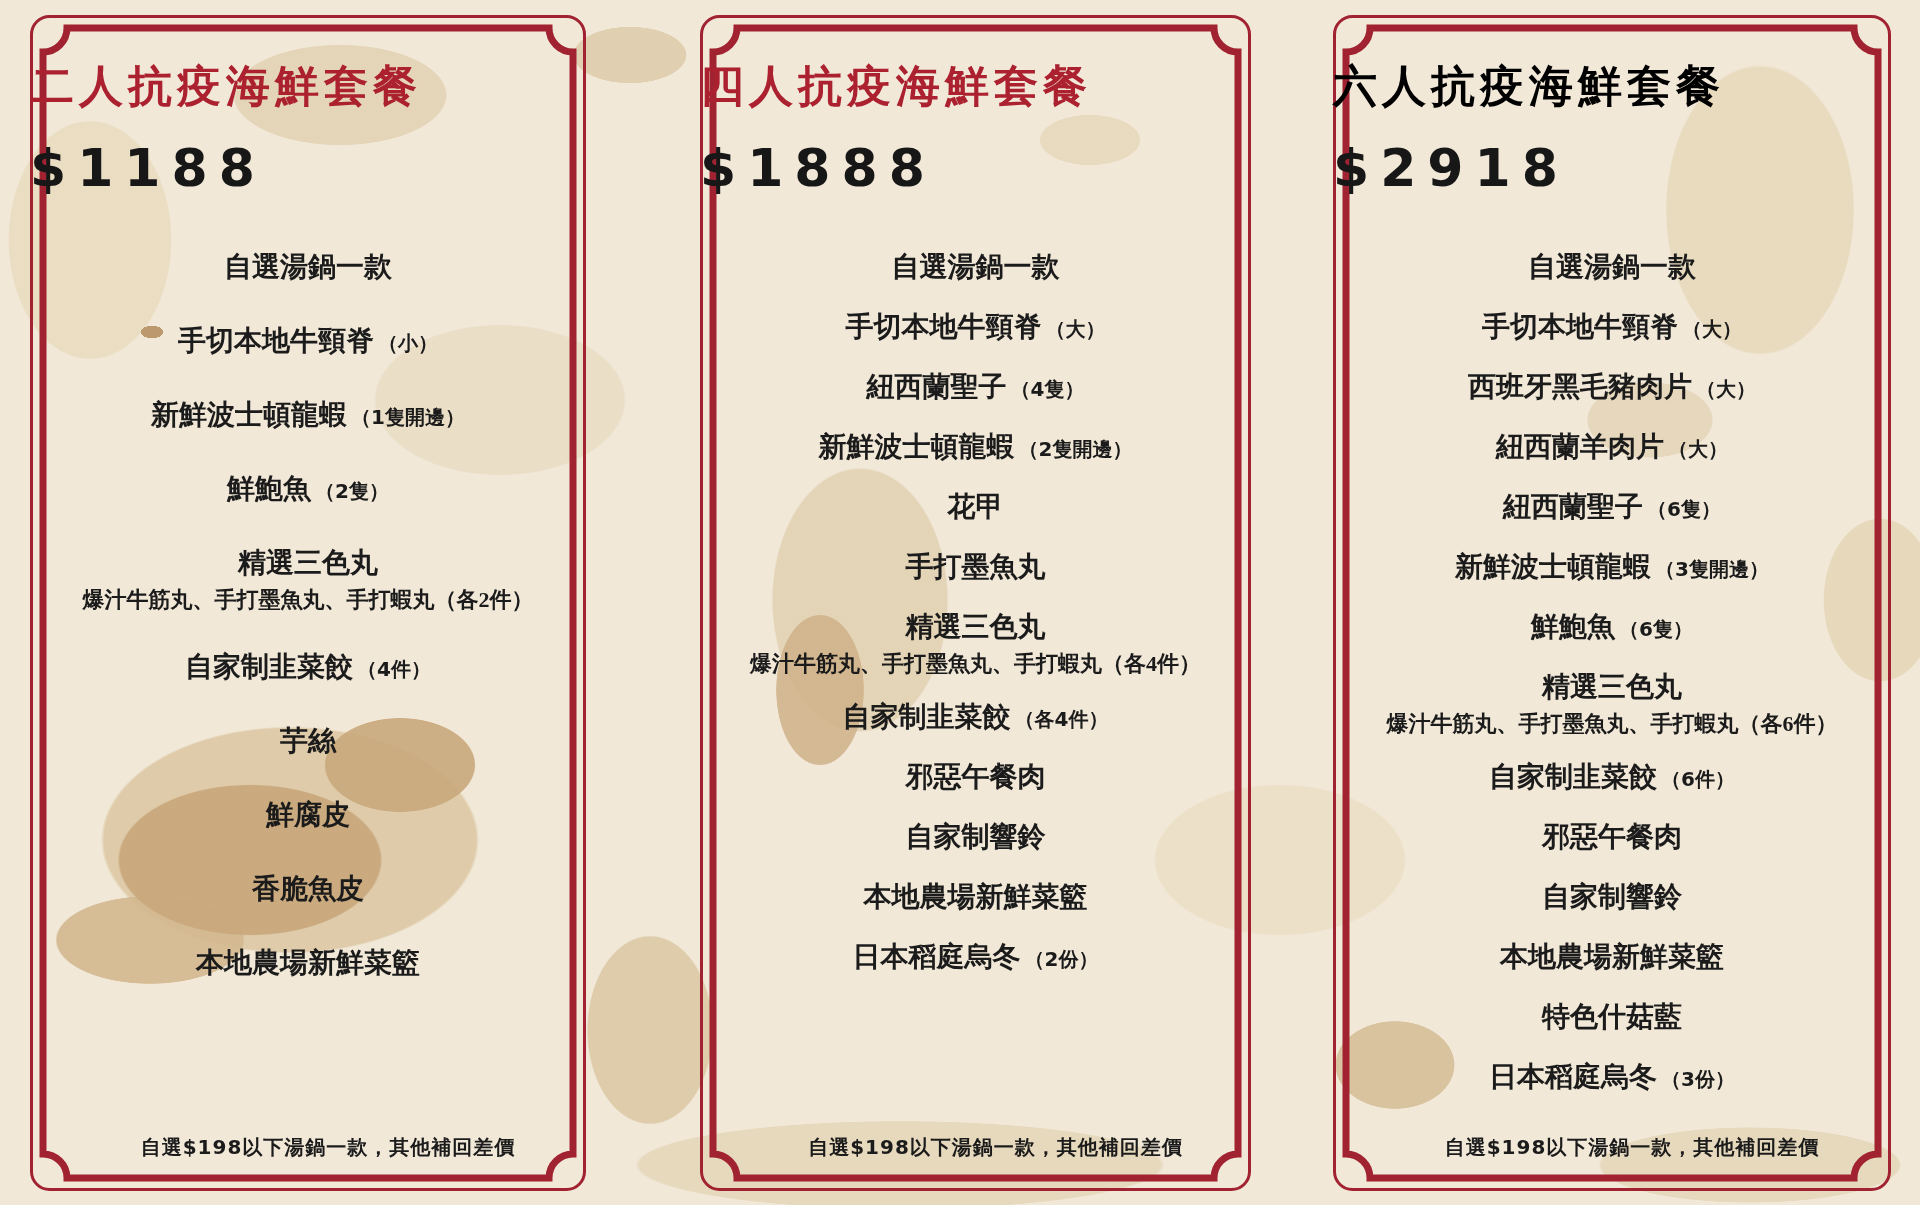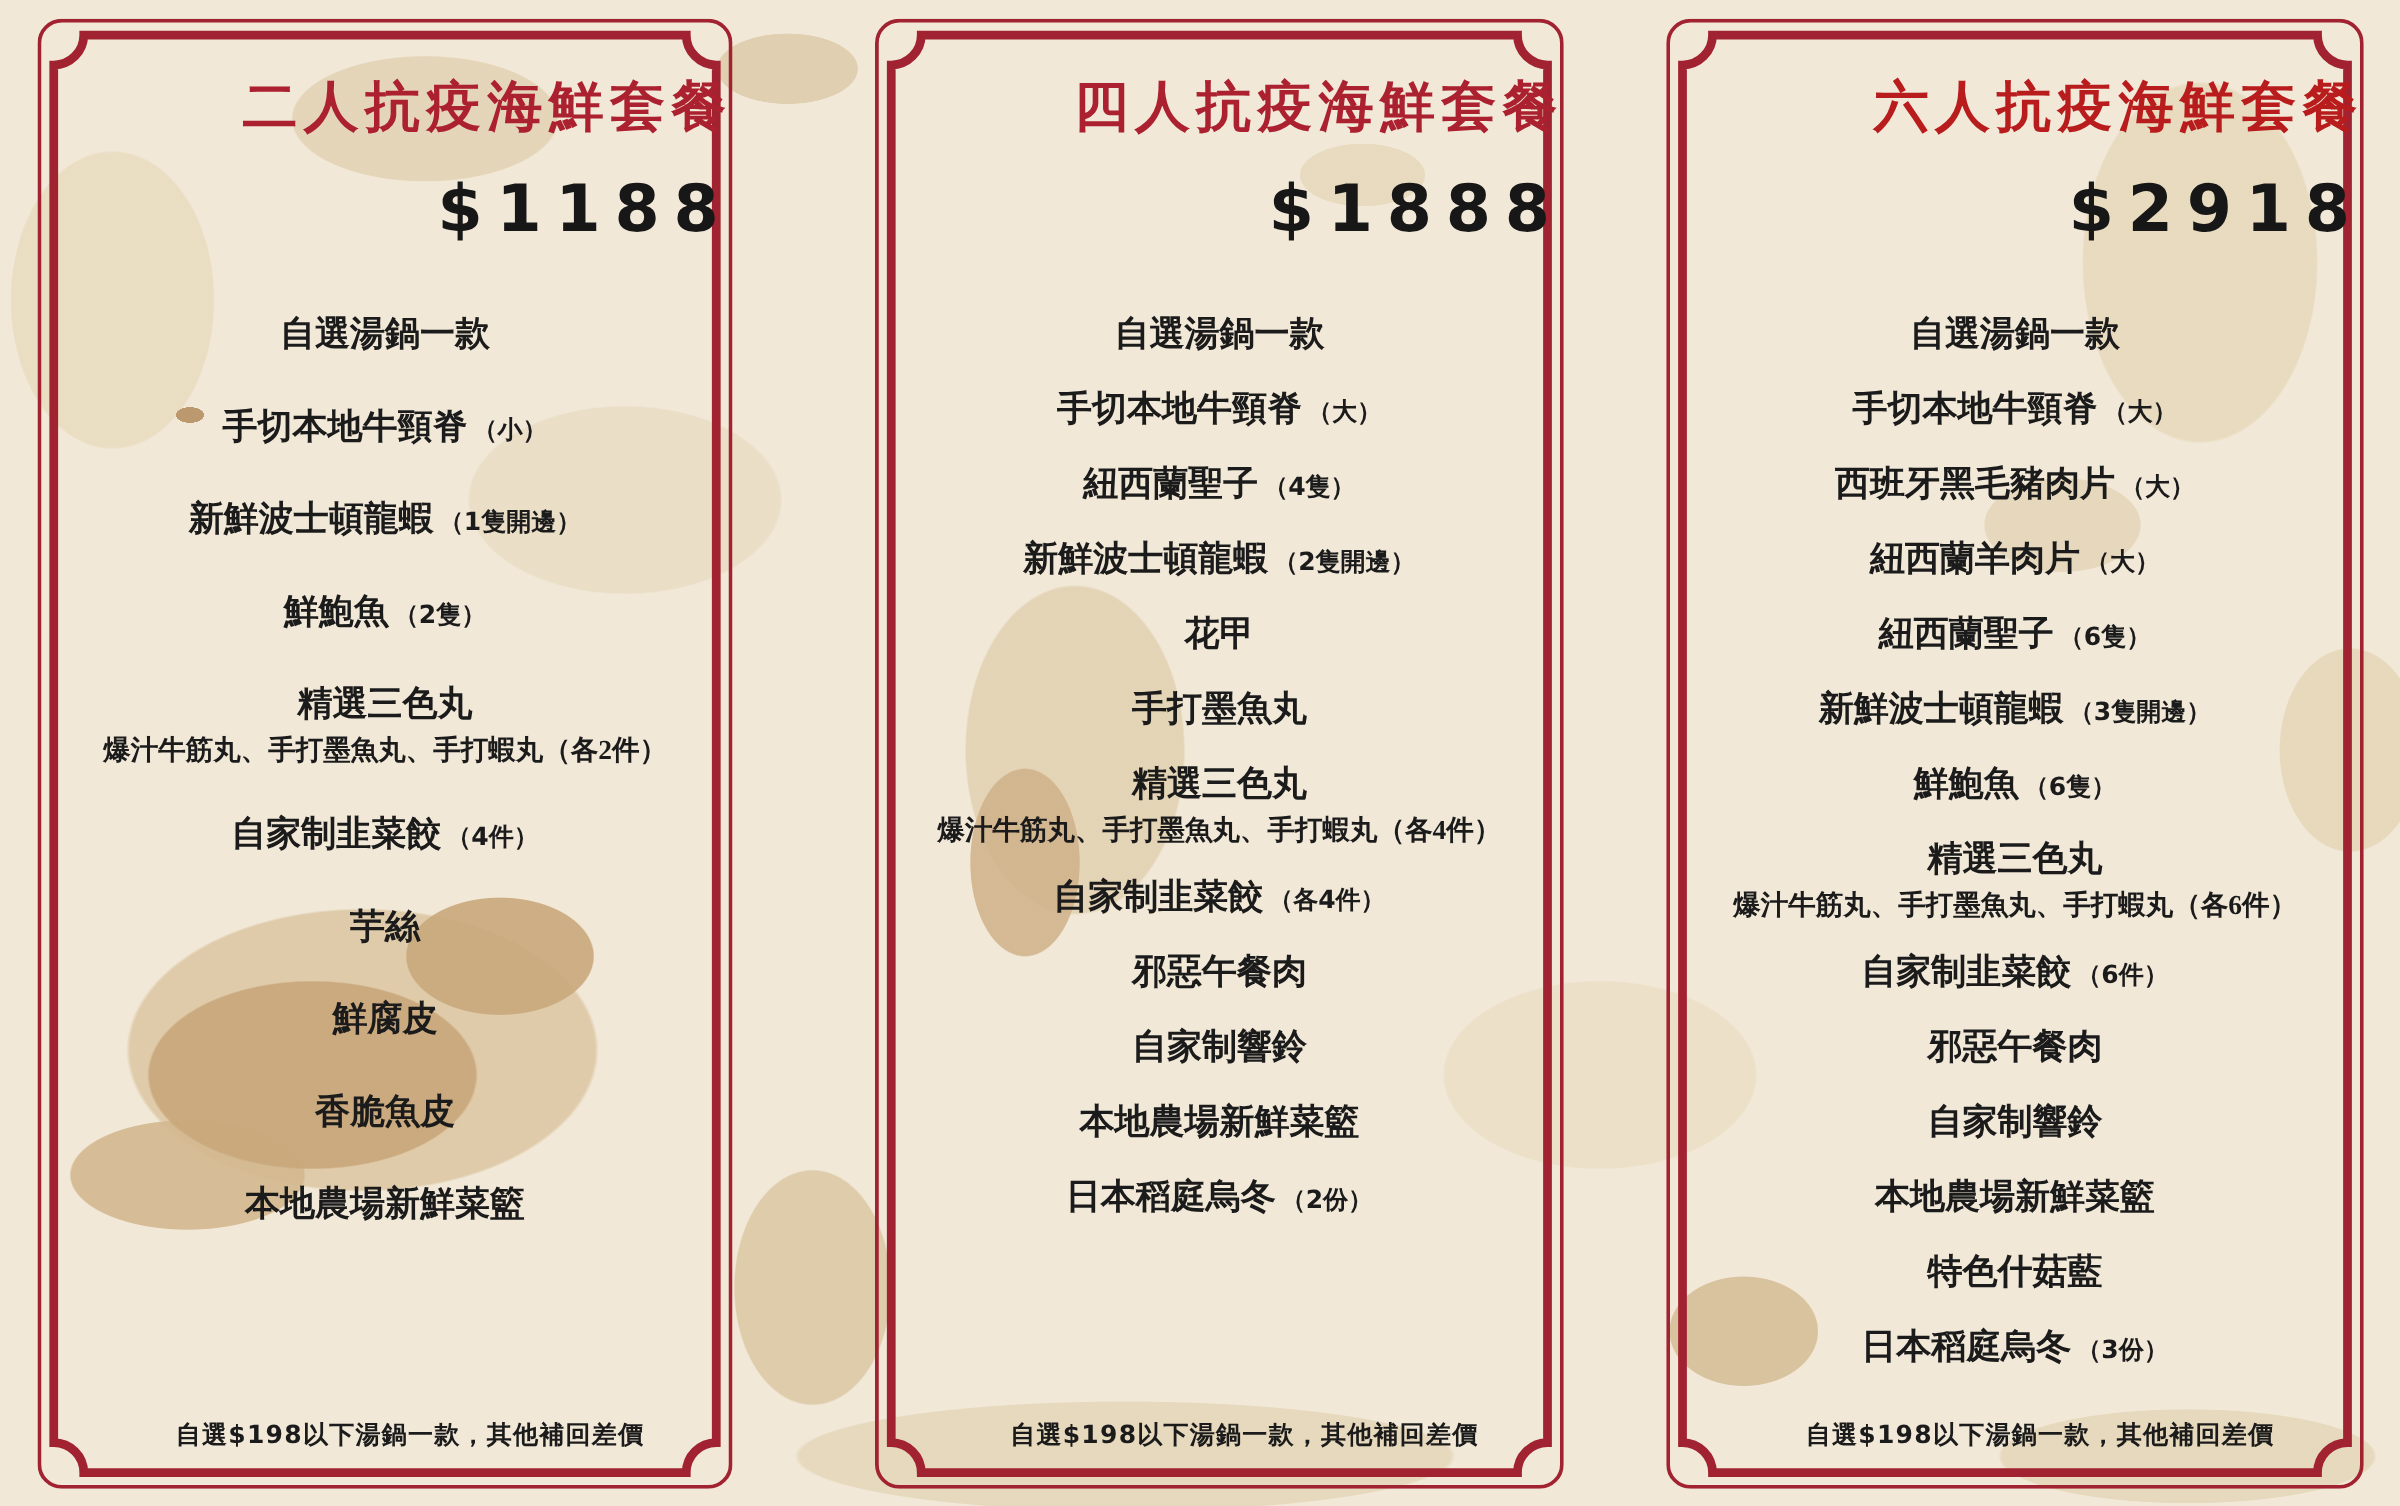--- a/index.html
+++ b/index.html
@@ -28,21 +28,21 @@
       radial-gradient(ellipse 240px 60px  at 1750px 1165px, rgba(230,216,187,.95) 0 62%, transparent 63%),
       radial-gradient(ellipse 130px 190px at 90px 240px,   rgba(233,220,192,.9) 0 62%, transparent 63%),
       radial-gradient(ellipse 80px 40px   at 1090px 140px, rgba(231,217,189,.9) 0 62%, transparent 63%),
       radial-gradient(ellipse 200px 120px at 1280px 860px, rgba(236,223,198,.9) 0 62%, transparent 63%),
       radial-gradient(ellipse 90px 130px  at 1880px 600px, rgba(230,215,185,.9) 0 62%, transparent 63%),
       radial-gradient(ellipse 200px 120px at 500px 400px,  rgba(233,220,195,.8) 0 62%, transparent 63%);
   }
   .panel{position:absolute;top:15px;height:1176px;}
   .panel .frame{position:absolute;inset:0;width:100%;height:100%;display:block;}
   .panel-content{
-    position:absolute;inset:0;display:flex;flex-direction:column;align-items:flex-end;
+    position:absolute;inset:0;display:flex;flex-direction:column;align-items:flex-start;
     text-align:center;color:#1b1b1b;
   }
   .panel-title{
     margin:46px 0 0 0;font-size:44px;font-weight:900;letter-spacing:5px;
     line-height:1.15;white-space:nowrap;
   }
   .panel-price{
     margin-top:28px;font-size:52px;font-weight:900;letter-spacing:11px;
     color:#171717;line-height:1.1;
   }
@@ -158,21 +158,21 @@
       <div class="panel-footnote">自選$198以下湯鍋一款，其他補回差價</div>
     </div>
   </section>
 
   <section class="panel" style="left: 1333px; width: 558px;">
     <svg class="frame" viewBox="0 0 558 1176">
         <rect x="1.5" y="1.5" width="555" height="1173" rx="18" fill="none" stroke="#a12230" stroke-width="3"></rect>
         <path d="M 37 13 H 521 A 24 24 0 0 0 545 37 V 1139 A 24 24 0 0 0 521 1163 H 37 A 24 24 0 0 0 13 1139 V 37 A 24 24 0 0 0 37 13 Z" fill="none" stroke="#a12230" stroke-width="7"></path>
       </svg>
     <div class="panel-content">
-      <h2 class="panel-title" style="color: #b91c1c;">六人抗疫海鮮套餐</h2>
+      <h2 class="panel-title" style="color: #000000;">六人抗疫海鮮套餐</h2>
       <div class="panel-price">$2918</div>
       <div class="item-list" style="row-gap: 20px;">
           <div class="item">
             <div><span class="name">自選湯鍋一款</span></div>
           </div>
           <div class="item">
             <div><span class="name">手切本地牛頸脊</span><span class="qty-note">（大）</span></div>
           </div>
           <div class="item">
             <div><span class="name">西班牙黑毛豬肉片</span><span class="qty-note">（大）</span></div>

